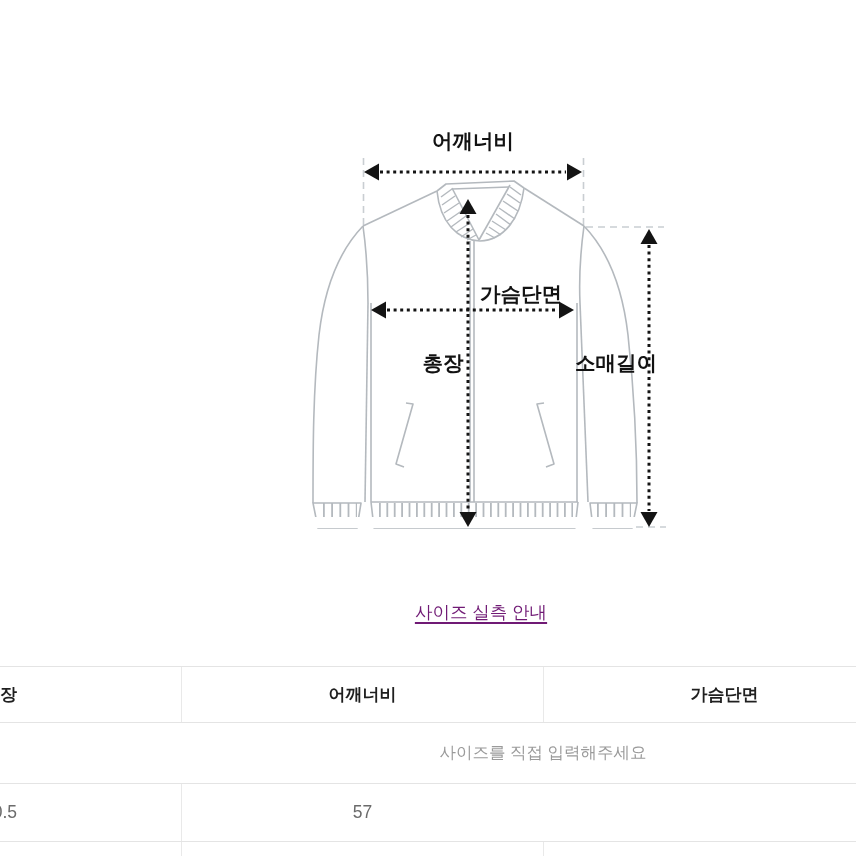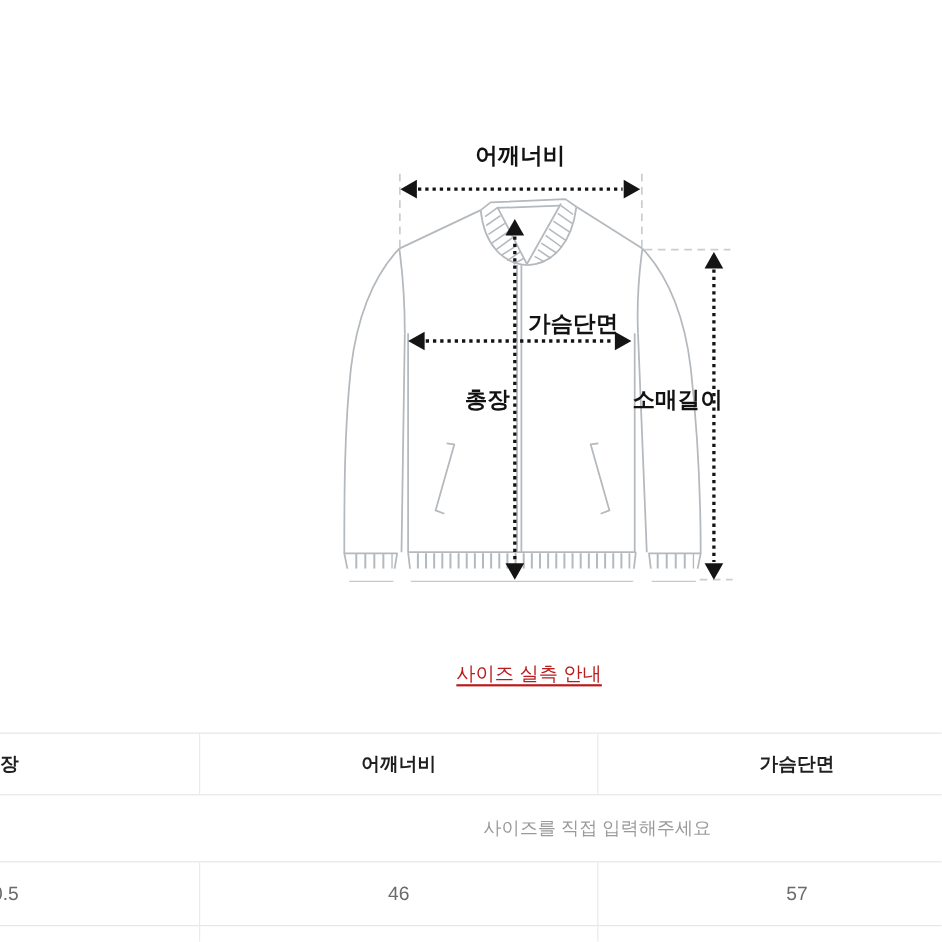--- a/index.html
+++ b/index.html
@@ -17,21 +17,21 @@
     font-family:"Liberation Sans","DejaVu Sans",sans-serif;
     font-weight:700; font-size:20.5px; fill:#121212;
   }
   
   .links-row {
     position:absolute; top:600px; left:0; right:0;
     display:flex; justify-content:center; gap:13px;
     transform:translateX(53px);
   }
   .links-row a {
-    color:#b91c1c; font-size:17.5px; line-height:25px;
+    color:#701a75; font-size:17.5px; line-height:25px;
     text-decoration:underline; text-underline-offset:4px;
     text-decoration-thickness:1.5px; cursor:pointer;
   }
   
   .size-table {
     position:absolute; top:666px; left:-181px; width:1448px;
     background:#fff;
   }
   .t-row { display:flex; border-bottom:1px solid #e4e4e4; }
   .t-row.t-header { border-top:1px solid #e4e4e4; }
@@ -160,21 +160,20 @@
     <div class="t-cell">총장</div>
     <div class="t-cell">어깨너비</div>
     <div class="t-cell">가슴단면</div>
 
   </div>
   <div class="t-row t-input">
     <div class="t-cell-full">사이즈를 직접 입력해주세요</div>
   </div>
   <div class="t-row t-data">
     <div class="t-cell">70.5</div>
-    <div class="t-cell">46</div>
     <div class="t-cell">57</div>
 
   </div>
   <div class="t-row t-empty">
     <div class="t-cell"></div>
     <div class="t-cell"></div>
     <div class="t-cell"></div>
 
   </div>
 </div>

